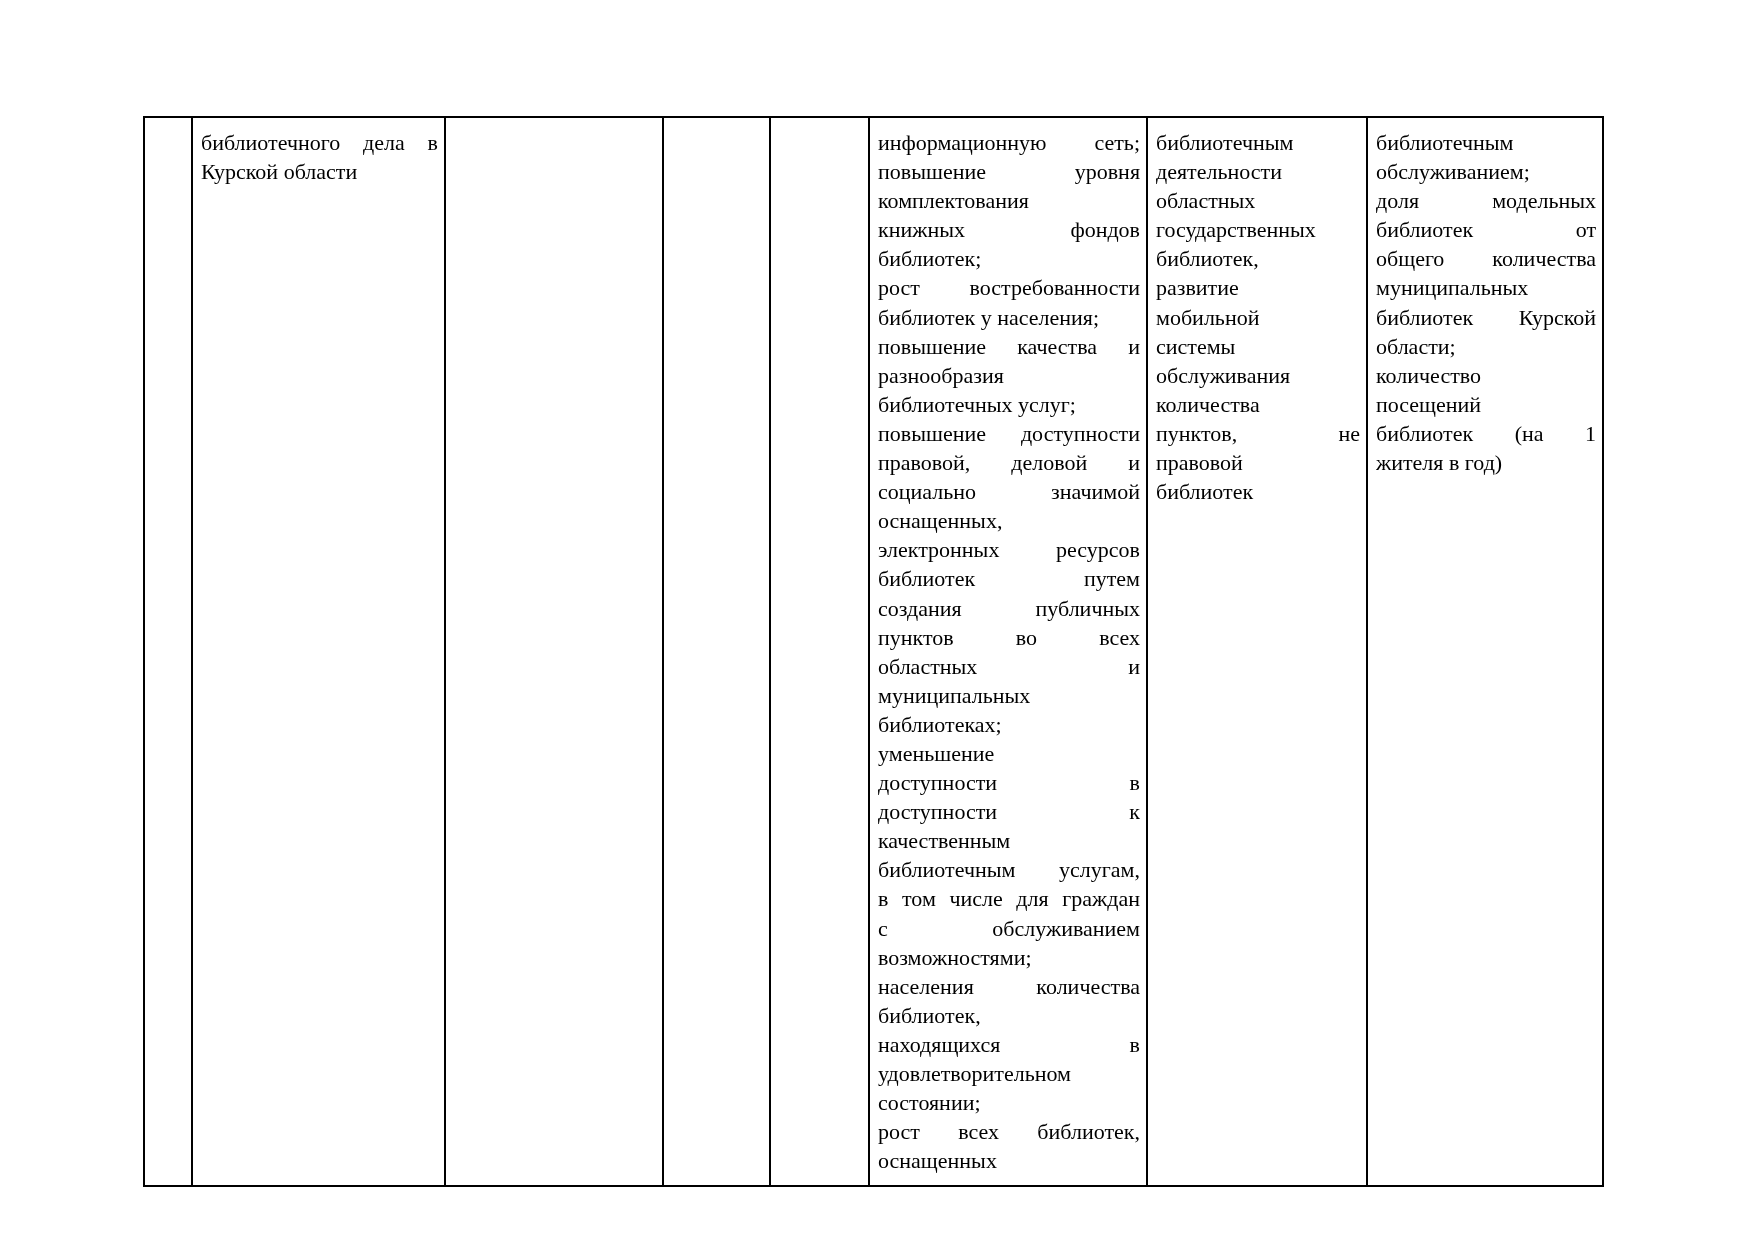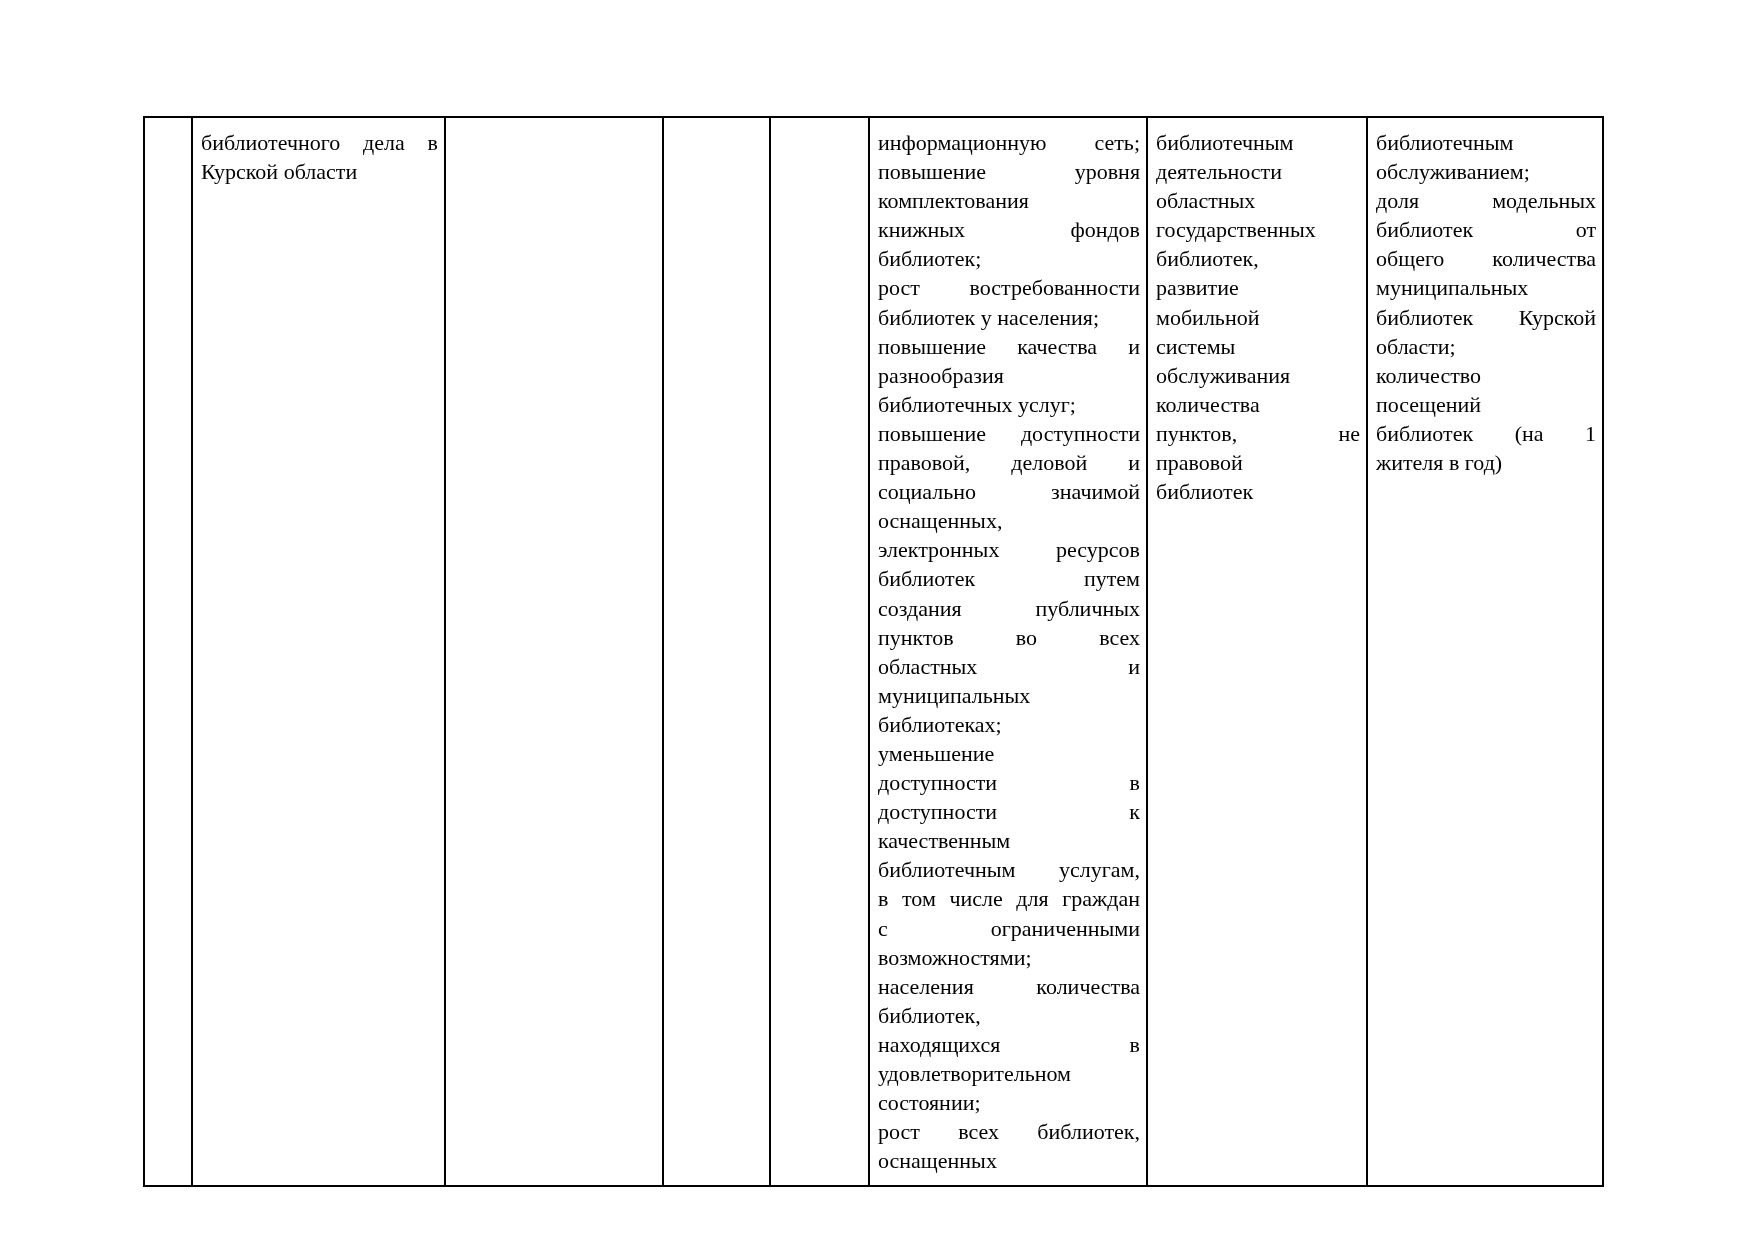--- a/index.html
+++ b/index.html
@@ -150,21 +150,21 @@
             </div>
             <div class="tl just">
               <span>в</span>
               <span>том</span>
               <span>числе</span>
               <span>для</span>
               <span>граждан</span>
             </div>
             <div class="tl just">
               <span>с</span>
-              <span>ограниченными</span>
+              <span>обслуживанием</span>
             </div>
             <div class="tl">возможностями;</div>
             <div class="tl just">
               <span>населения</span>
               <span>количества</span>
             </div>
             <div class="tl">библиотек,</div>
             <div class="tl just">
               <span>находящихся</span>
               <span>в</span>

